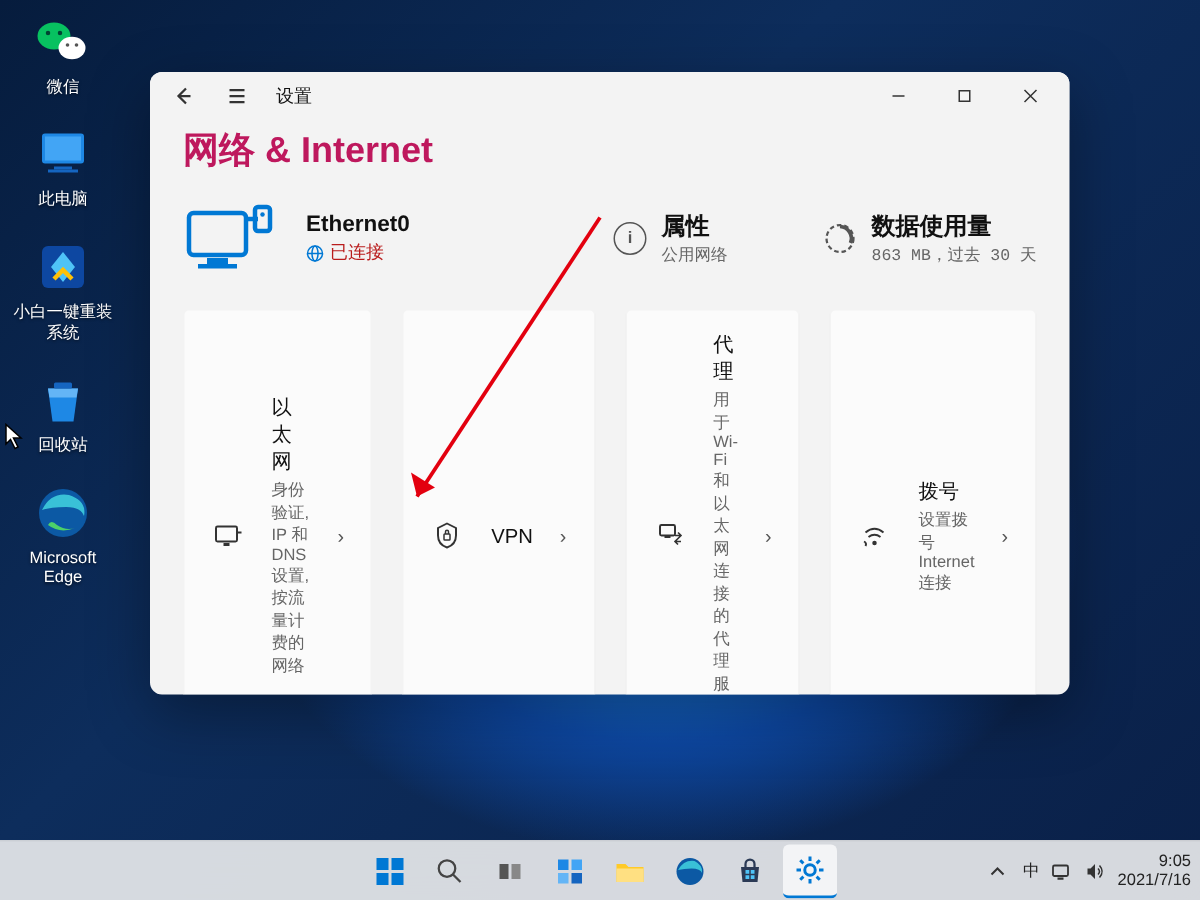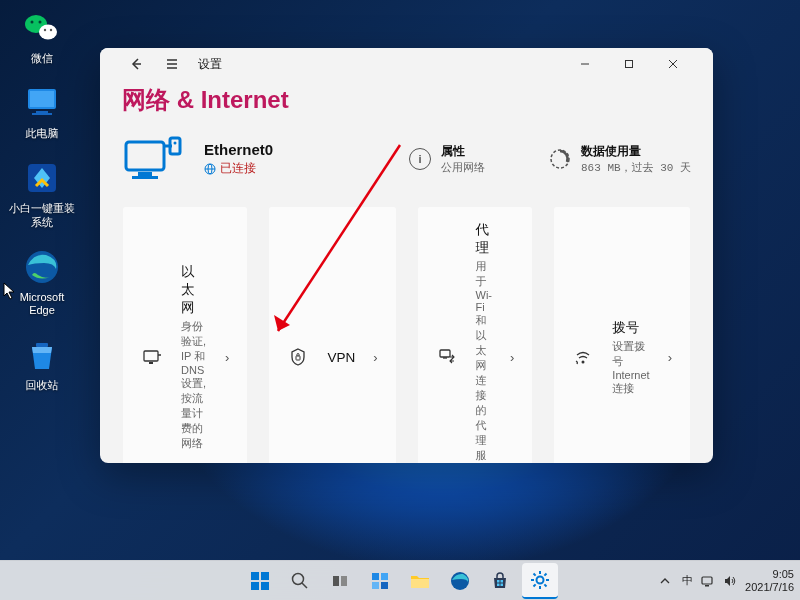--- a/index.html
+++ b/index.html
@@ -20,38 +20,38 @@
   .desktop-icon .icon-box { width: 40px; height: 40px; display: flex; align-items: center; justify-content: center; }
   .desktop-icon .label { color: #fff; font-size: 11px; text-align: center; text-shadow: 0 1px 2px rgba(0,0,0,.6); line-height: 1.2; }
 
   
   .window {
     position: absolute; left: 100px; top: 48px; width: 613px; height: 415px;
     background: #f3f3f3; border-radius: 8px; overflow: hidden;
     box-shadow: 0 12px 40px rgba(0,0,0,.35);
     display: flex; flex-direction: column;
   }
-  .titlebar { height: 32px; display: flex; align-items: center; padding: 0 18px; background: #f3f3f3; }
+  .titlebar { height: 32px; display: flex; align-items: center; padding: 0 4px; background: #f3f3f3; }
   .titlebar .nav-btn { width: 36px; height: 32px; display: flex; align-items: center; justify-content: center; cursor: pointer; color: #444; }
   .titlebar .title { font-size: 12px; margin-left: 8px; color: #111; }
   .spacer { flex: 1; }
   .win-controls { display: flex; }
   .win-btn { width: 44px; height: 32px; display: flex; align-items: center; justify-content: center; cursor: pointer; color: #444; font-size: 11px; }
 
   .content { flex: 1; overflow: hidden; padding: 0 22px 8px 22px; display: flex; flex-direction: column; }
   .page-title { font-size: 24px; font-weight: 600; margin: 4px 0 16px 0; color: #be185d; }
 
   .status-row { display: flex; align-items: center; gap: 20px; margin-bottom: 20px; }
   .status-ico { width: 62px; height: 54px; }
   .status-text .name { font-size: 15px; font-weight: 600; color: #111; }
   .status-text .state { font-size: 12px; color: #b91c1c; display: flex; align-items: center; gap: 4px; margin-top: 2px; }
   .status-mid-spacer { flex: 1; }
   .info-block { display: flex; align-items: center; gap: 10px; min-width: 120px; }
   .info-block .circle-ico { width: 22px; height: 22px; border: 1.5px solid #555; border-radius: 50%; display: flex; align-items: center; justify-content: center; font-size: 11px; font-weight: bold; color: #555; }
-  .info-block .lines .l1 { font-size: 12px; font-weight: 600; color: #111; }
+  .info-block .lines .l1 { font-size: 16px; font-weight: 600; color: #111; }
   .info-block .lines .l2 { font-size: 11px; color: #666; font-family: Liberation Mono, monospace; }
 
   .settings-list { display: flex; gap: 20px; }
   .setting-item {
     background: #fbfbfb; border: 1px solid rgba(0,0,0,.03); border-radius: 4px;
     padding: 14px 18px; display: flex; align-items: center; gap: 18px; cursor: pointer;
   }
   .setting-item .s-ico { width: 22px; height: 22px; display: flex; align-items: center; justify-content: center; color: #333; }
   .setting-item .s-text { flex: 1; }
   .setting-item .s-title { font-size: 13.5px; color: #111; }
@@ -113,37 +113,37 @@
           <path d="M20 10 L28 20 L20 30 L12 20 Z" fill="#4fc3f7"></path>
           <path d="M14 28 L20 22 L26 28" stroke="#ffc107" stroke-width="3" fill="none"></path>
         </svg>
     </div>
     <div class="label" style="white-space:pre-line">小白一键重装
 系统</div>
   </div>
   <div class="desktop-icon">
     <div class="icon-box">
       <svg width="40" height="40" viewBox="0 0 40 40">
+          <path d="M10 12 L30 12 L27 34 L13 34 Z" fill="#1e88e5"></path>
+          <path d="M10 12 L30 12 L29 18 L11 18 Z" fill="#64b5f6"></path>
+          <rect x="14" y="8" width="12" height="4" rx="1" fill="#1565c0"></rect>
+        </svg>
+    </div>
+    <div class="label">回收站</div>
+  </div>
+  <div class="desktop-icon">
+    <div class="icon-box">
+      <svg width="40" height="40" viewBox="0 0 40 40">
           <circle cx="20" cy="20" r="16" fill="#0c59a4"></circle>
           <path d="M6 18 Q12 6 24 8 Q36 12 34 22 Q32 16 22 16 Q12 16 6 18" fill="#39c1d7"></path>
           <path d="M10 28 Q18 34 28 30 Q22 32 16 28 Q12 24 10 28" fill="#4dd169"></path>
         </svg>
     </div>
     <div class="label" style="white-space:pre-line">Microsoft
 Edge</div>
-  </div>
-  <div class="desktop-icon">
-    <div class="icon-box">
-      <svg width="40" height="40" viewBox="0 0 40 40">
-          <path d="M10 12 L30 12 L27 34 L13 34 Z" fill="#1e88e5"></path>
-          <path d="M10 12 L30 12 L29 18 L11 18 Z" fill="#64b5f6"></path>
-          <rect x="14" y="8" width="12" height="4" rx="1" fill="#1565c0"></rect>
-        </svg>
-    </div>
-    <div class="label">回收站</div>
   </div>
 </div>
 
 <svg width="14" height="18" style="position:absolute;left:3px;top:282px;pointer-events:none">
     <path d="M1 1 L1 14 L4 11 L7 17 L9 16 L6 10 L11 10 Z" fill="#fff" stroke="#000" stroke-width="1"></path>
   </svg>
 
 <div class="window">
   <div class="titlebar">
     <div class="nav-btn">

